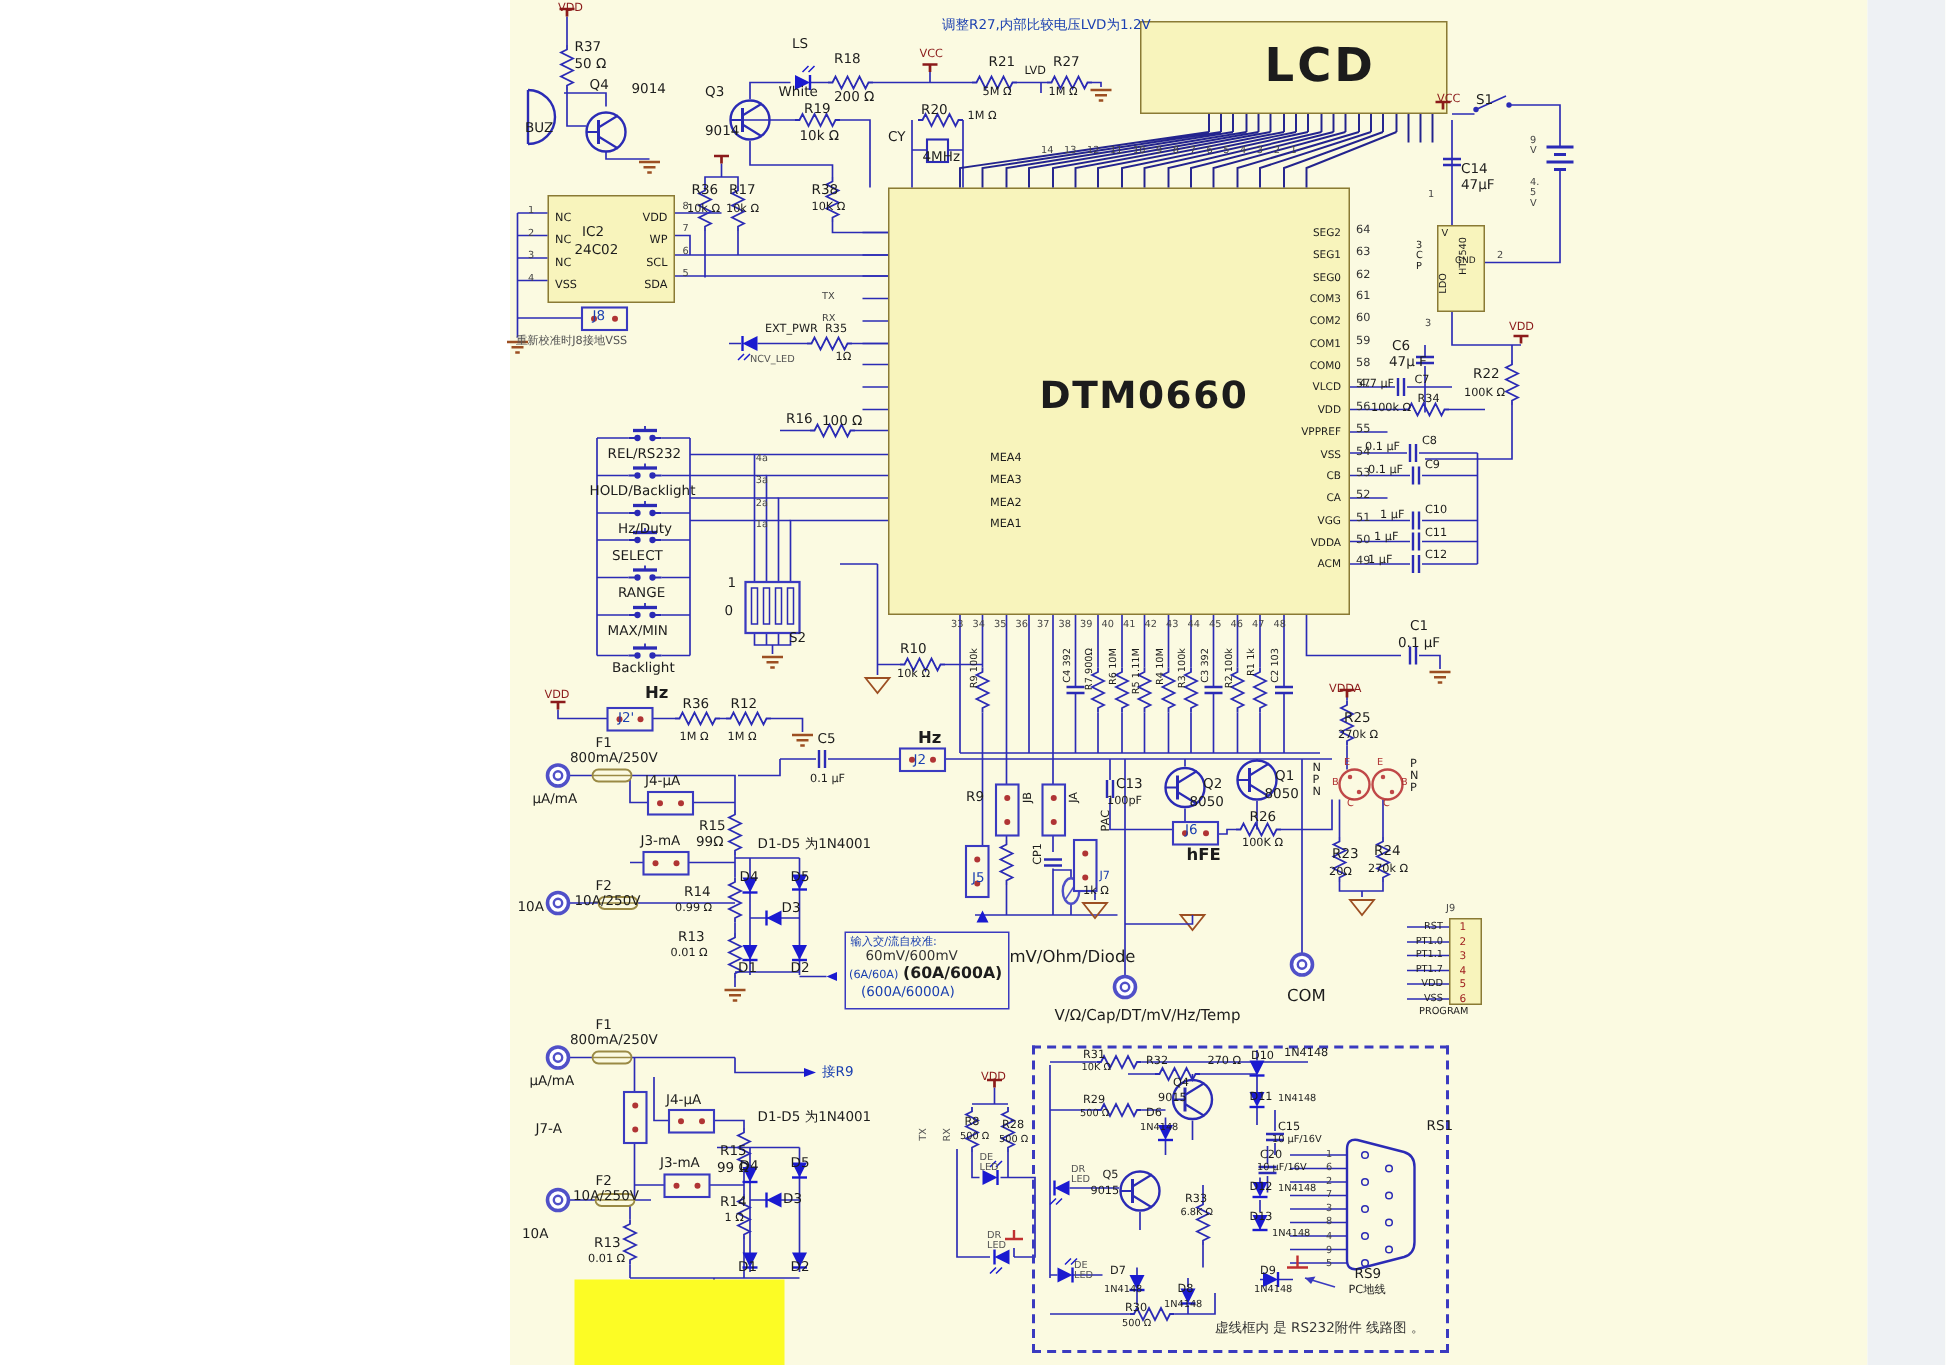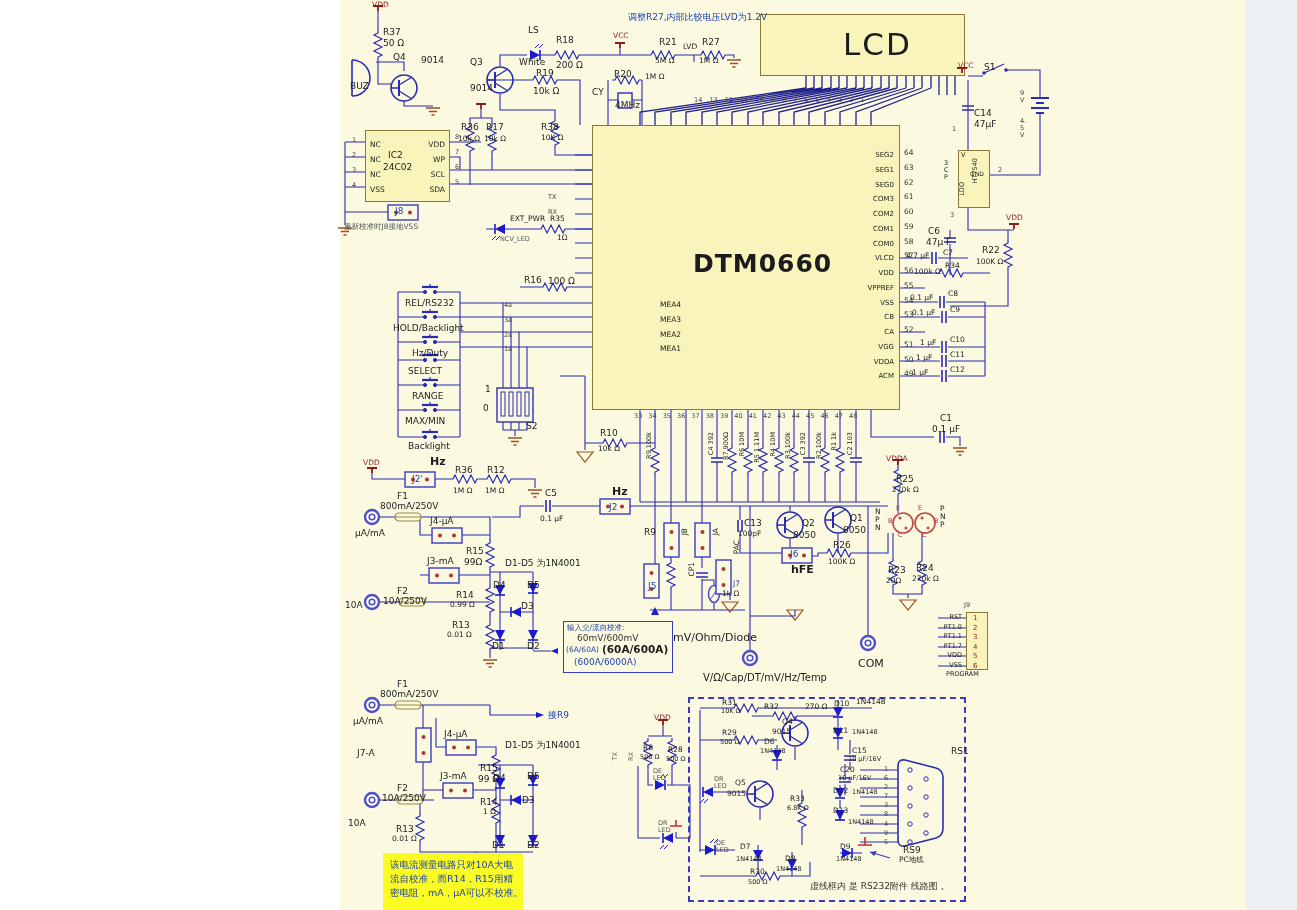--- a/index.html
+++ b/index.html
@@ -13,21 +13,21 @@
   .r{color:#8b1a1a}
   .sm{font-size:7.5px}
   .xs{font-size:6.5px}
   .bold{font-weight:bold}
   .pins{line-height:14.75px;font-size:7px}
   .pnum{line-height:14.75px;font-size:7.5px;color:#333}
   .ra{text-align:right}
   .rot{writing-mode:vertical-rl;transform:rotate(180deg)}
   .stack{word-break:break-all;width:8px;line-height:1.05}
   .chip-title{font-size:25px;font-weight:bold;letter-spacing:1px}
-  .lcd-title{font-size:31px;font-weight:normal;letter-spacing:2px}
+  .lcd-title{font-size:31px;font-weight:bold;letter-spacing:2px}
   .notebox{position:absolute;border:1.5px solid #3a3ac0;background:#fbfae1;z-index:4}
   .calnote{position:absolute;background:#fcfc25;z-index:4}
   .dash{position:absolute;border:2px dashed #3a3ac0;z-index:1}
   .nrow{word-spacing:5px;letter-spacing:0}
 </style>
 </head>
 <body>
 
 <div class="sheet">
   <div class="paper"></div>
@@ -603,23 +603,20 @@
   <span class="lbl" style="left:382px;top:793px">10A/250V</span>
   <span class="lbl" style="left:348px;top:818px">10A</span>
   <span class="lbl" style="left:396px;top:824px">R13</span>
   <span class="lbl sm" style="left:392px;top:835px">0.01 Ω</span>
   <span class="lbl" style="left:505px;top:740px">D1-D5 为1N4001</span>
   <span class="lbl" style="left:493px;top:773px">D4</span>
   <span class="lbl" style="left:527px;top:771px">D5</span>
   <span class="lbl" style="left:522px;top:795px">D3</span>
   <span class="lbl" style="left:492px;top:840px">D1</span>
   <span class="lbl" style="left:527px;top:840px">D2</span>
-  <span class="lbl b" style="left:390px;top:858px;line-height:14px;font-size:9.5px">该电流测量电路只对10A大电
-流自校准，而R14，R15用精
-密电阻，mA，µA可以不校准。</span>
 
   <span class="lbl r sm" style="left:654px;top:714px">VDD</span>
   <span class="lbl sm" style="left:643px;top:744px">R8</span>
   <span class="lbl xs" style="left:640px;top:754px">500 Ω</span>
   <span class="lbl sm" style="left:668px;top:746px">R28</span>
   <span class="lbl xs" style="left:666px;top:756px">500 Ω</span>
   <span class="lbl xs" style="left:653px;top:768px;color:#555">DE
 LED</span>
   <span class="lbl xs" style="left:658px;top:820px;color:#555">DR
 LED</span>

